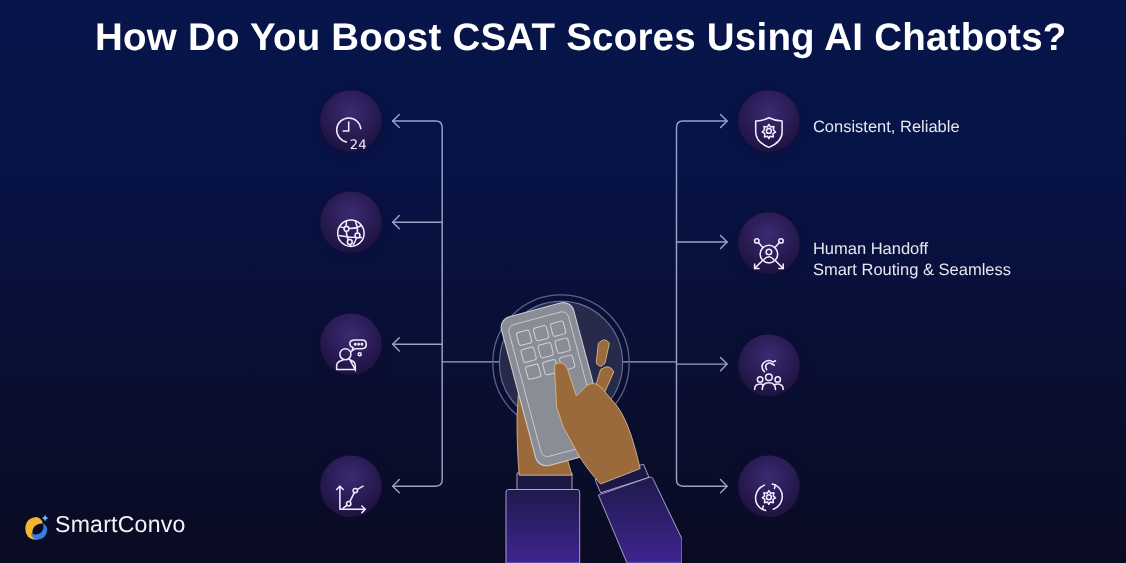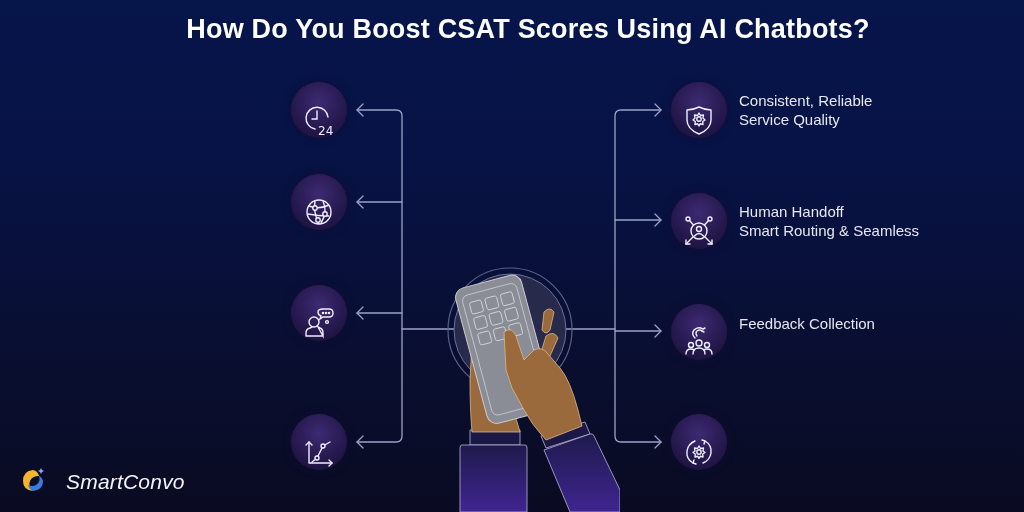--- a/index.html
+++ b/index.html
@@ -5,40 +5,41 @@
   * { box-sizing: border-box; margin: 0; padding: 0; }
   html, body { width: 1024px; height: 512px; overflow: hidden; }
   body {
     position: relative;
     font-family: "Liberation Sans", "DejaVu Sans", sans-serif;
     color: #e8e9f2;
     background: linear-gradient(180deg, #06154a 0%, #071346 30%, #090f33 65%, #0a0b22 100%);
   }
   .title {
     position: absolute; left: 0; top: 14px; width: 1024px;
-    text-align: center; font-weight: 700; font-size: 27px; color: #ffffff;
+    text-align: center; font-weight: 700; font-size: 35px; color: #ffffff;
     letter-spacing: 0.2px;
     padding-left: 32px;
   }
   .item { position: absolute; }
   .label {
     position: absolute; font-size: 15px; line-height: 18.5px; color: #e6e7f0;
     white-space: nowrap;
+    margin-top: 15px;
   }
   .label.right { text-align: left; }
   .icon-circle {
     position: absolute; width: 56px; height: 56px; border-radius: 50%;
     background: radial-gradient(circle at 50% 35%, #3d2a72 0%, #26194f 55%, #160f33 100%);
     box-shadow: 0 0 8px rgba(20,10,50,0.8);
     display: flex; align-items: flex-end; justify-content: center;
   }
   .icon-circle svg { width: 36px; height: 36px; }
   svg.connectors { position: absolute; left: 0; top: 0; }
   .logo {
-    position: absolute; left: 20px; top: 466px; display: flex; align-items: flex-end; gap: 20px; font-style: italic;
+    position: absolute; left: 20px; top: 466px; display: flex; align-items: flex-start; gap: 4px;
   }
   .logo-text { font-size: 21px; color: #f4f4f8; letter-spacing: 0.2px; }
 </style>
 </head>
 <body>
 
 <div class="title">How Do You Boost CSAT Scores Using AI Chatbots?</div>
 
 <svg class="connectors" width="1024" height="512">
   <g fill="none" stroke="#9aa3c7" stroke-width="1.3" stroke-linecap="round" stroke-linejoin="round">
@@ -124,21 +125,20 @@
 <div class="item">
   <div class="icon-circle" style="left:671px; top:82px;">
     <svg viewBox="0 0 36 36" fill="none" stroke="#eef" stroke-width="1.4" stroke-linejoin="round">
       <path d="M18 5 Q24 8 30 8 V18 Q30 27 18 32 Q6 27 6 18 V8 Q12 8 18 5 Z"></path>
       <circle cx="18" cy="17" r="2.2"></circle>
       <path d="M18 11 L19.5 13.5 L22.5 13 L22 16 L24 18 L21.7 19.5 L22 22.5 L19.2 21.8 L18 24 L16.8 21.8 L14 22.5 L14.3 19.5 L12 18 L14 16 L13.5 13 L16.5 13.5 Z"></path>
     </svg>
   </div>
   <div class="label right" style="left:739px; top:92px;">
     <div>Consistent, Reliable</div>
-    <div>Service Quality</div>
   </div>
 </div>
 
 <div class="item">
   <div class="icon-circle" style="left:671px; top:193px;">
     <svg viewBox="0 0 36 36" fill="none" stroke="#eef" stroke-width="1.4" stroke-linecap="round" stroke-linejoin="round">
       <circle cx="18" cy="18" r="8"></circle>
       <circle cx="18" cy="16" r="2.5"></circle>
       <path d="M13.5 23 Q18 18 22.5 23"></path>
       <circle cx="7" cy="6" r="2"></circle>
@@ -160,21 +160,20 @@
       <path d="M14 14 Q10 10 13 6 Q17 2 22 5 M16 12 Q14 9 16 7 Q19 5 21 7"></path>
       <path d="M22 5 L24 4 M21 7 L23 8"></path>
       <circle cx="18" cy="19" r="3"></circle>
       <circle cx="10" cy="21" r="2.5"></circle>
       <circle cx="26" cy="21" r="2.5"></circle>
       <path d="M12 30 Q12 24 18 24 Q24 24 24 30"></path>
       <path d="M5 30 Q5 25 10 25 Q12 25 13 26 M31 30 Q31 25 26 25 Q24 25 23 26"></path>
     </svg>
   </div>
   <div class="label right" style="left:739px; top:315px;">
-    <div>Feedback Collection</div>
   </div>
 </div>
 
 <div class="item">
   <div class="icon-circle" style="left:671px; top:414px;">
     <svg viewBox="0 0 36 36" fill="none" stroke="#eef" stroke-width="1.4" stroke-linecap="round" stroke-linejoin="round">
       <path d="M24 7 Q31 11 30 19 Q29 26 22 29"></path>
       <path d="M12 29 Q5 25 6 17 Q7 10 14 7"></path>
       <path d="M21 6 L24 7 L23 10"></path>
       <path d="M15 30 L12 29 L13 26"></path>

